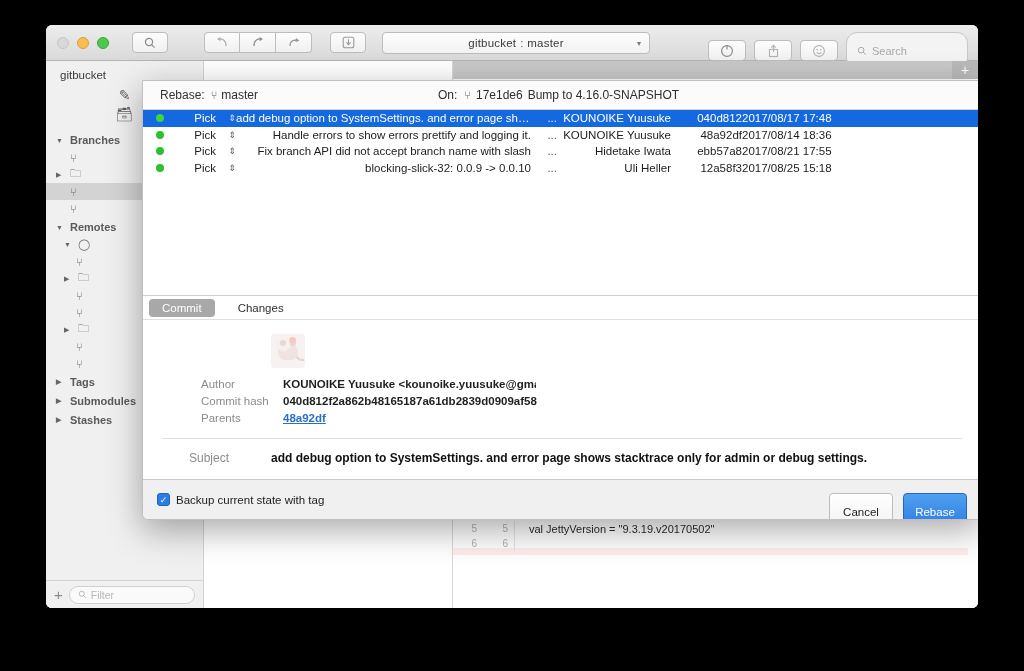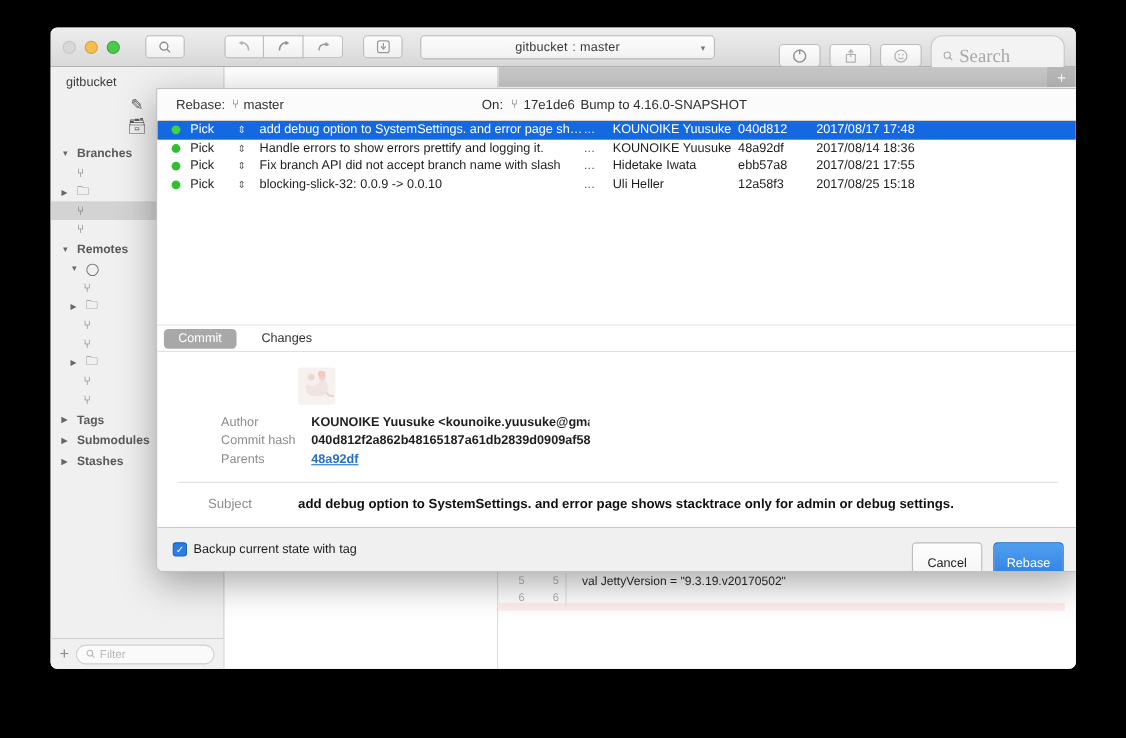--- a/index.html
+++ b/index.html
@@ -64,21 +64,21 @@
   .repo-name { letter-spacing: .2px; }
   .repo-sep { margin: 0 4px; color: #555; }
 
   .tb-right { position: absolute; right: 10px; top: 7px; display: flex; align-items: center; gap: 8px; }
   .tb-right .tb-btn { min-width: 38px; }
   .search-field {
     width: 122px; height: 37px;
     background: #f3f3f3;
     border: 1px solid #c7c7c7; border-radius: 11px;
     display: flex; align-items: center; padding-left: 10px; gap: 5px;
-    font-size: 17px; color: #a8a8a8; font-family: Liberation Serif, serif;
+    font-size: 11px; color: #a8a8a8;
   }
 
   
   .app-body { display: flex; height: 547px; background: #fff; }
 
   
   .sidebar {
     width: 158px; background: #f0f0f0;
     border-right: 1px solid #d2d2d2;
     display: flex; flex-direction: column;
@@ -168,21 +168,21 @@
     font-size: 12px; color: #2e2e2e;
     position: relative;
   }
   .sh-label { color: #343434; margin-left: 17px; }
   .sh-val { margin-left: 6px; display: flex; align-items: center; gap: 4px; }
   .branch-glyph { color: #5e5e5e; font-size: 11px; }
   .sh-on { position: absolute; left: 295px; display: flex; align-items: center; }
   .sh-sha { color: #2e2e2e; margin-left: 5px; }
   .crow {
     height: 16.6px; display: flex; align-items: center;
-    font-size: 11.5px; color: #1d1d1d;
+    font-size: 11.5px; color: #1d1d1d; text-align: right;
   }
   .crow.sel { background: #1569e0; color: #fff; }
   .c-dot {
     width: 8px; height: 8px; border-radius: 50%;
     background: #2fbf2f; margin-left: 13px; flex: none;
   }
   .crow.sel .c-dot { background: #3ed53e; }
   .c-action { width: 43px; margin-left: 9px; flex: none; }
   .c-step { width: 20px; flex: none; font-size: 9px; color: #5a5a5a; }
   .crow.sel .c-step { color: #dfe9f7; }

